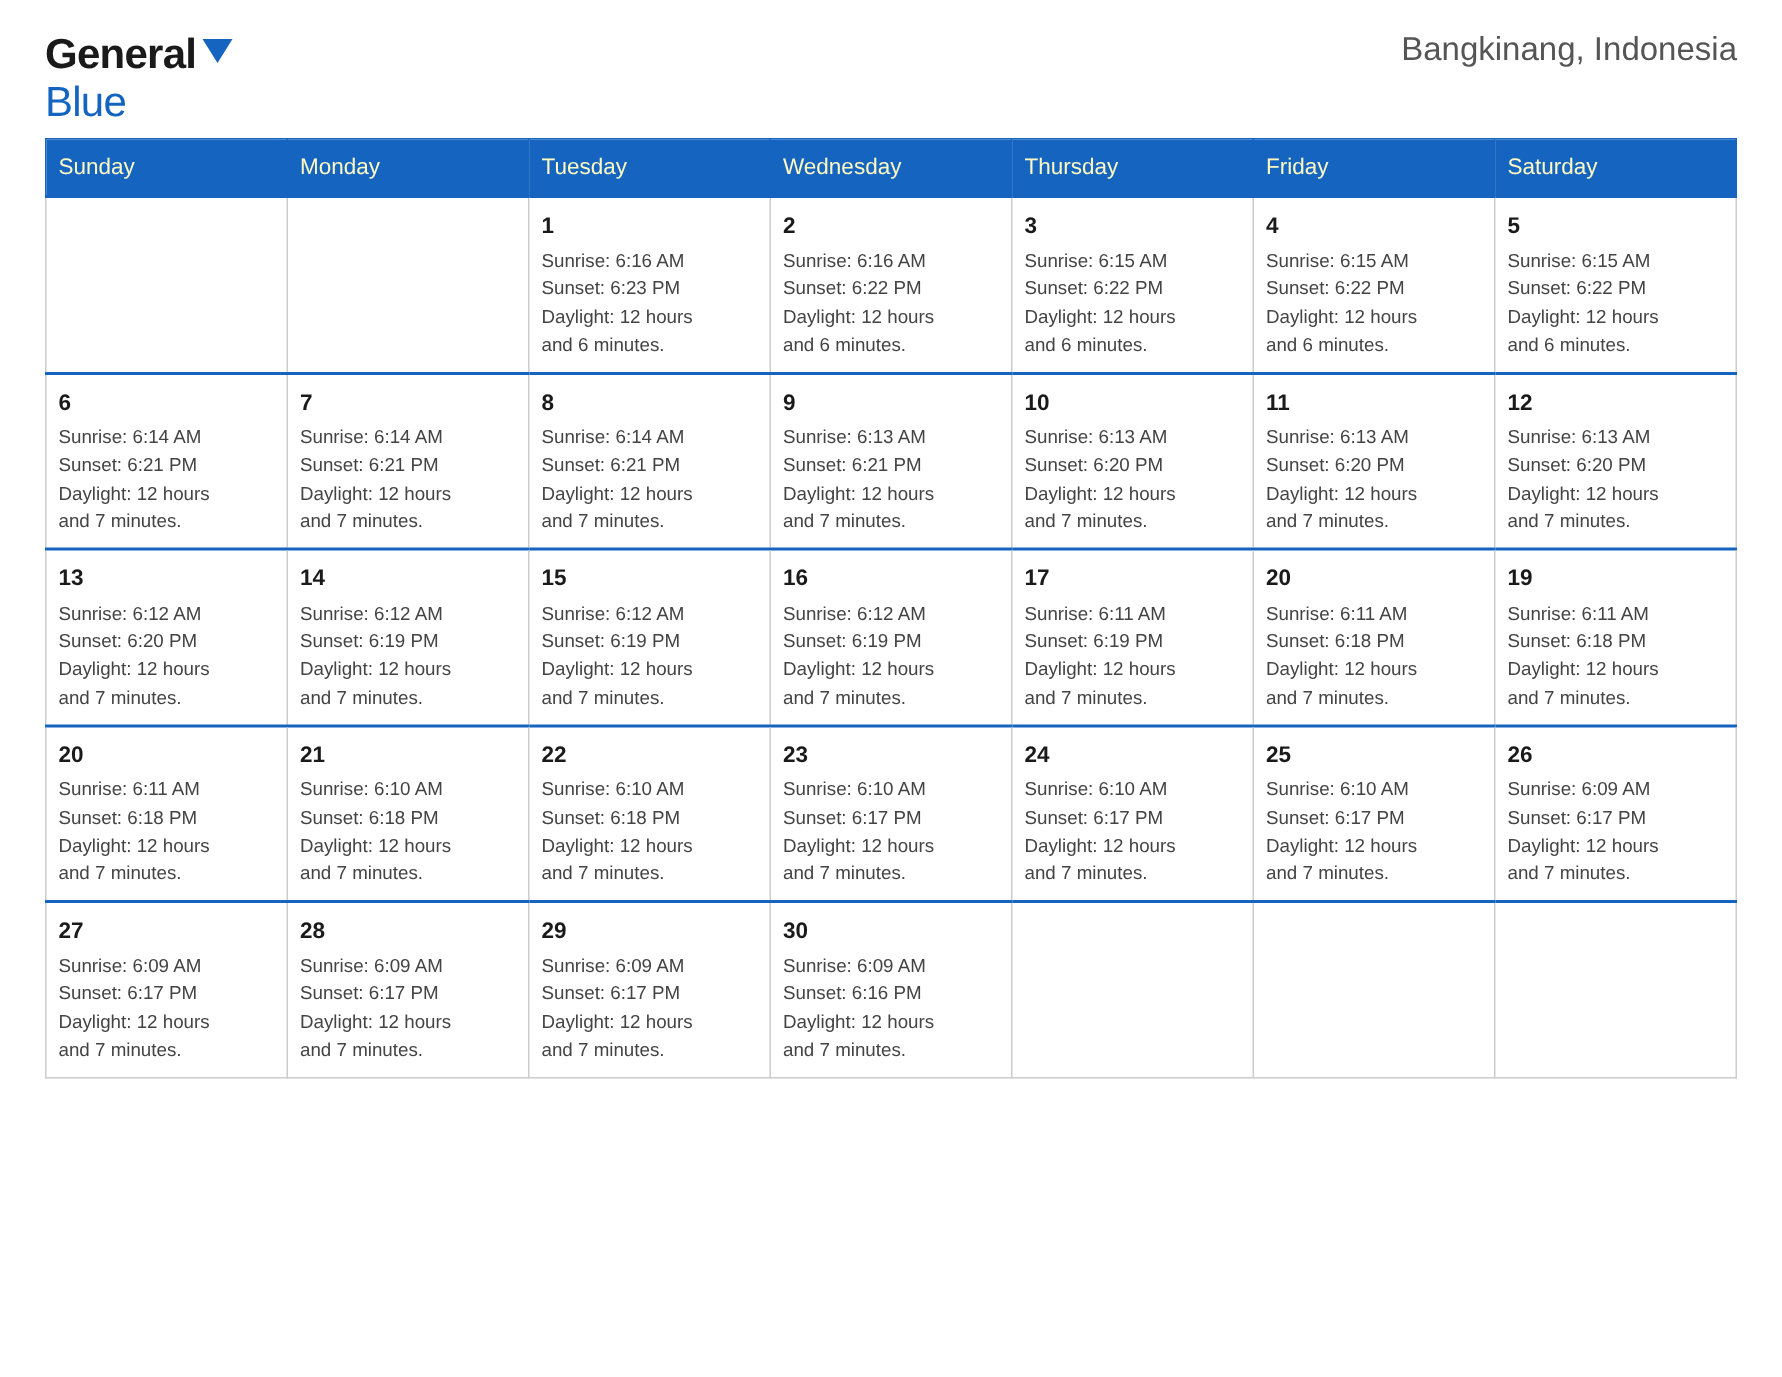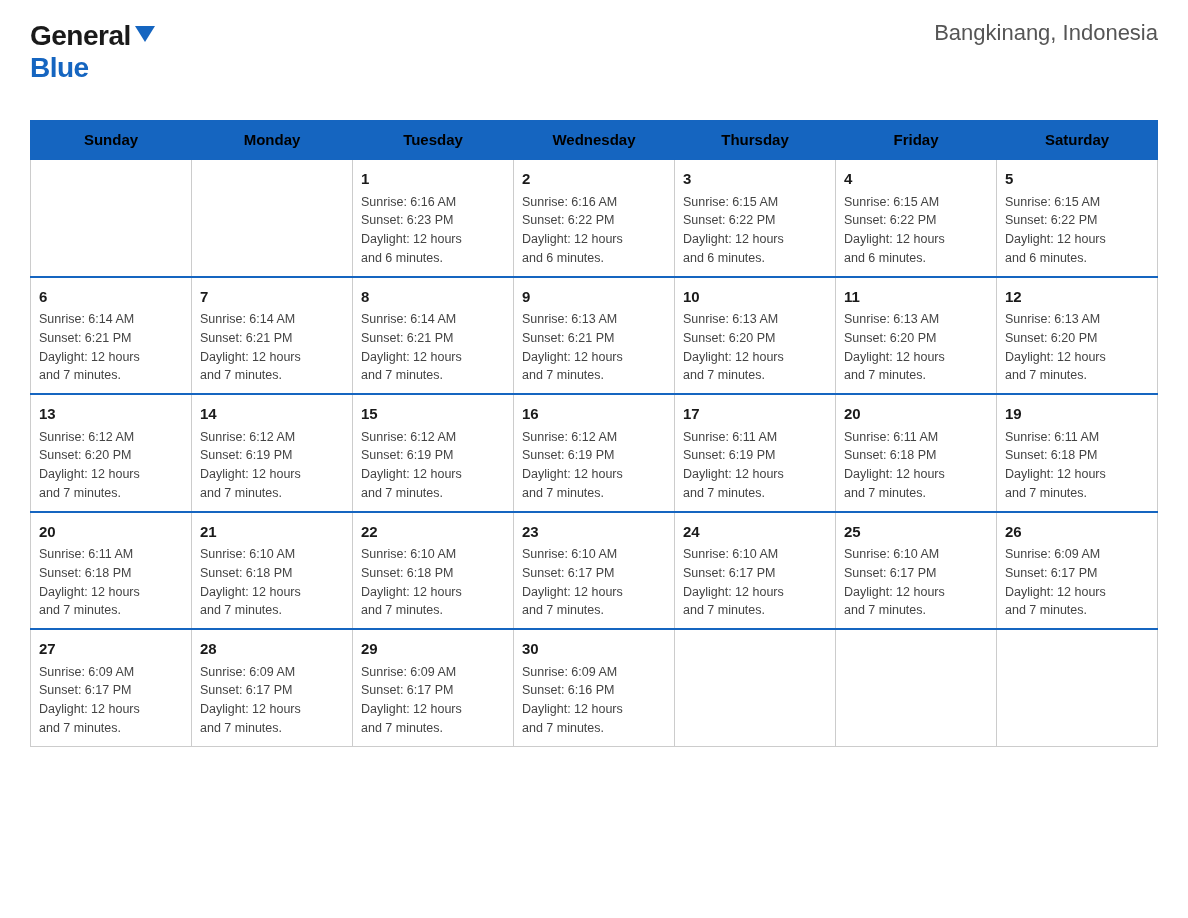--- a/index.html
+++ b/index.html
@@ -8,36 +8,36 @@
       background: #ffffff;
       color: #333333;
       padding: 20px 30px;
       width: 1188px;
       min-height: 918px;
     }
     .header-area {
       display: flex;
       justify-content: space-between;
       align-items: flex-start;
-      margin-bottom: 36px;
+      margin-bottom: 8px;
     }
     .logo {
       display: flex;
       flex-direction: column;
       align-items: flex-start;
     }
     .logo-general {
       font-size: 28px;
       font-weight: bold;
       color: #1a1a1a;
       letter-spacing: -0.5px;
     }
     .logo-blue {
       font-size: 28px;
-      font-weight: bold;
+      font-weight: normal;
       color: #1565c0;
       letter-spacing: -0.5px;
       margin-top: -8px;
     }
     .logo-triangle {
       display: inline-block;
       width: 0;
       height: 0;
       border-left: 10px solid transparent;
       border-right: 10px solid transparent;
@@ -65,25 +65,25 @@
       font-weight: 300;
       text-align: right;
     }
     .calendar-table {
       width: 100%;
       border-collapse: collapse;
       table-layout: fixed;
     }
     .calendar-table th {
       background-color: #1565c0;
-      color: #000000;
+      color: #fef9c3;
       padding: 10px 8px;
-      text-align: center;
+      text-align: left;
       font-size: 15px;
-      font-weight: 700;
+      font-weight: 400;
       border: 1px solid #1565c0;
     }
     .calendar-table td {
       vertical-align: top;
       padding: 8px;
       border: 1px solid #cccccc;
       width: 14.285%;
       min-height: 90px;
       font-size: 12.5px;
       line-height: 1.5;

